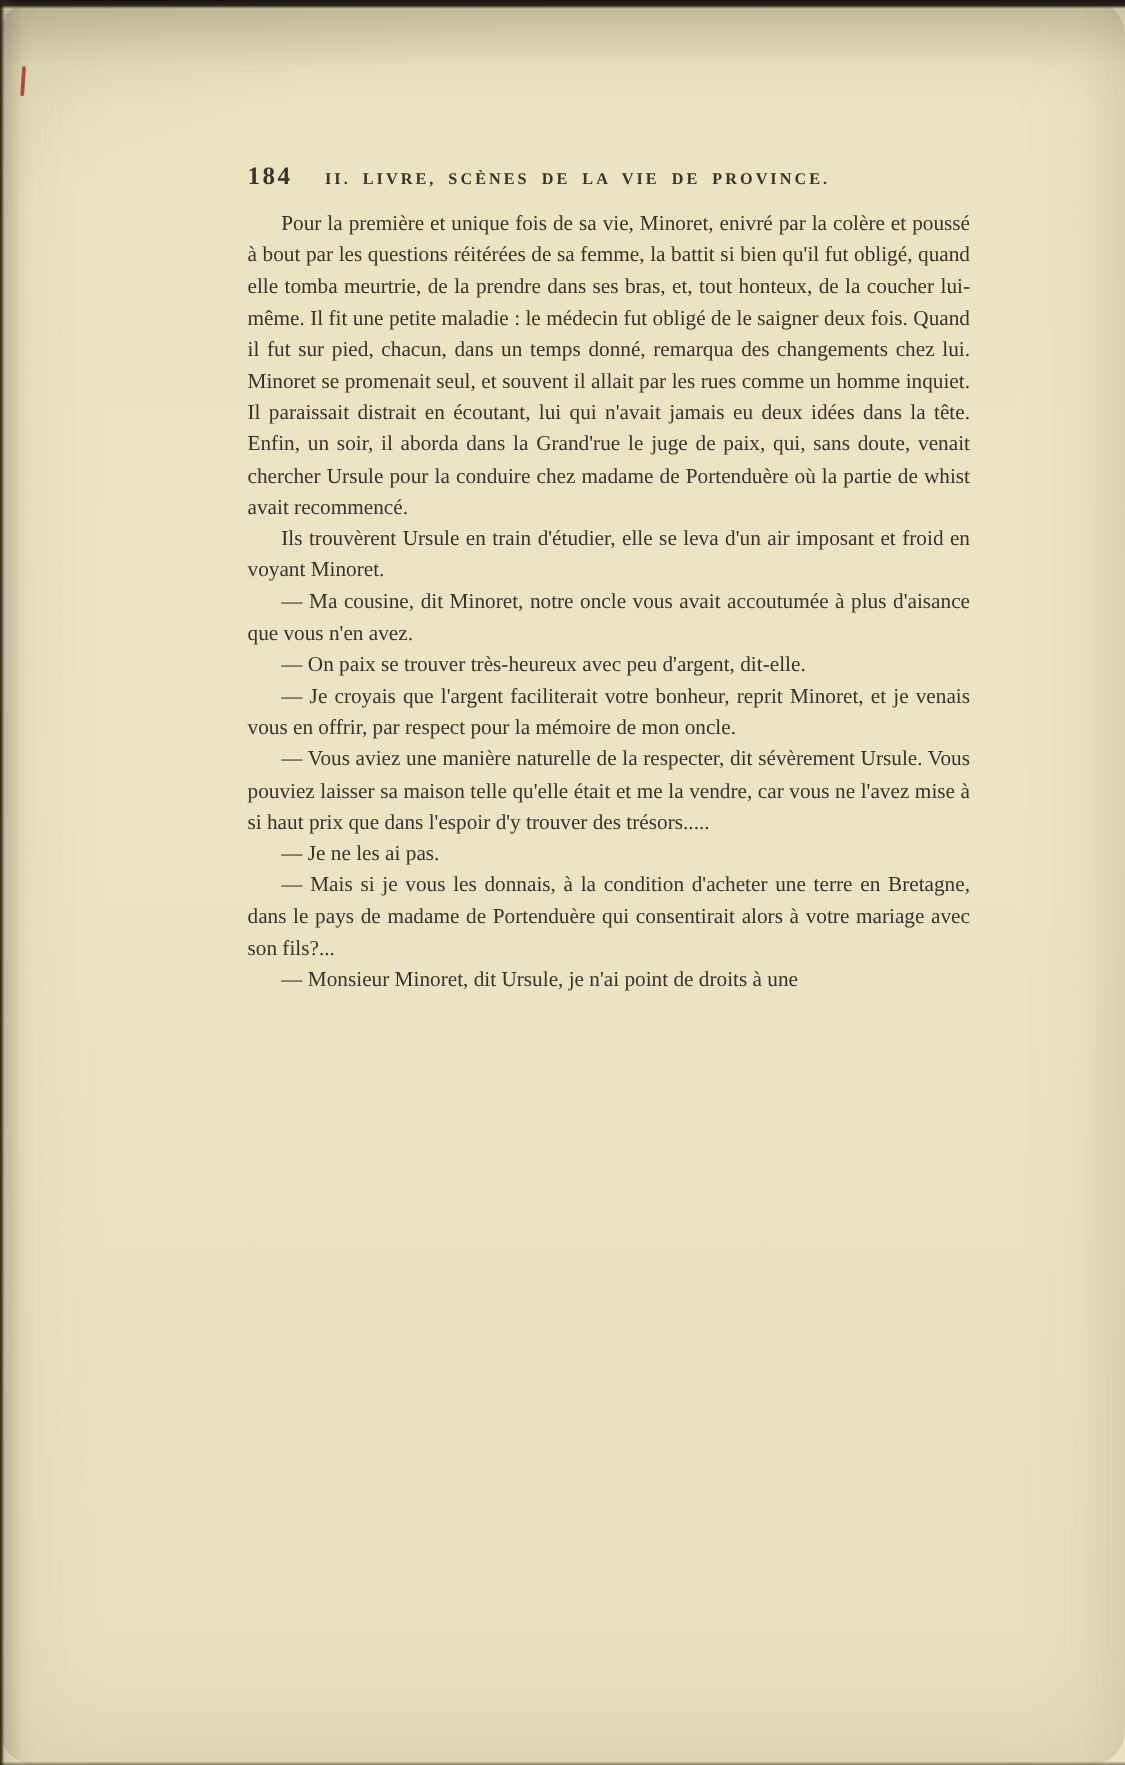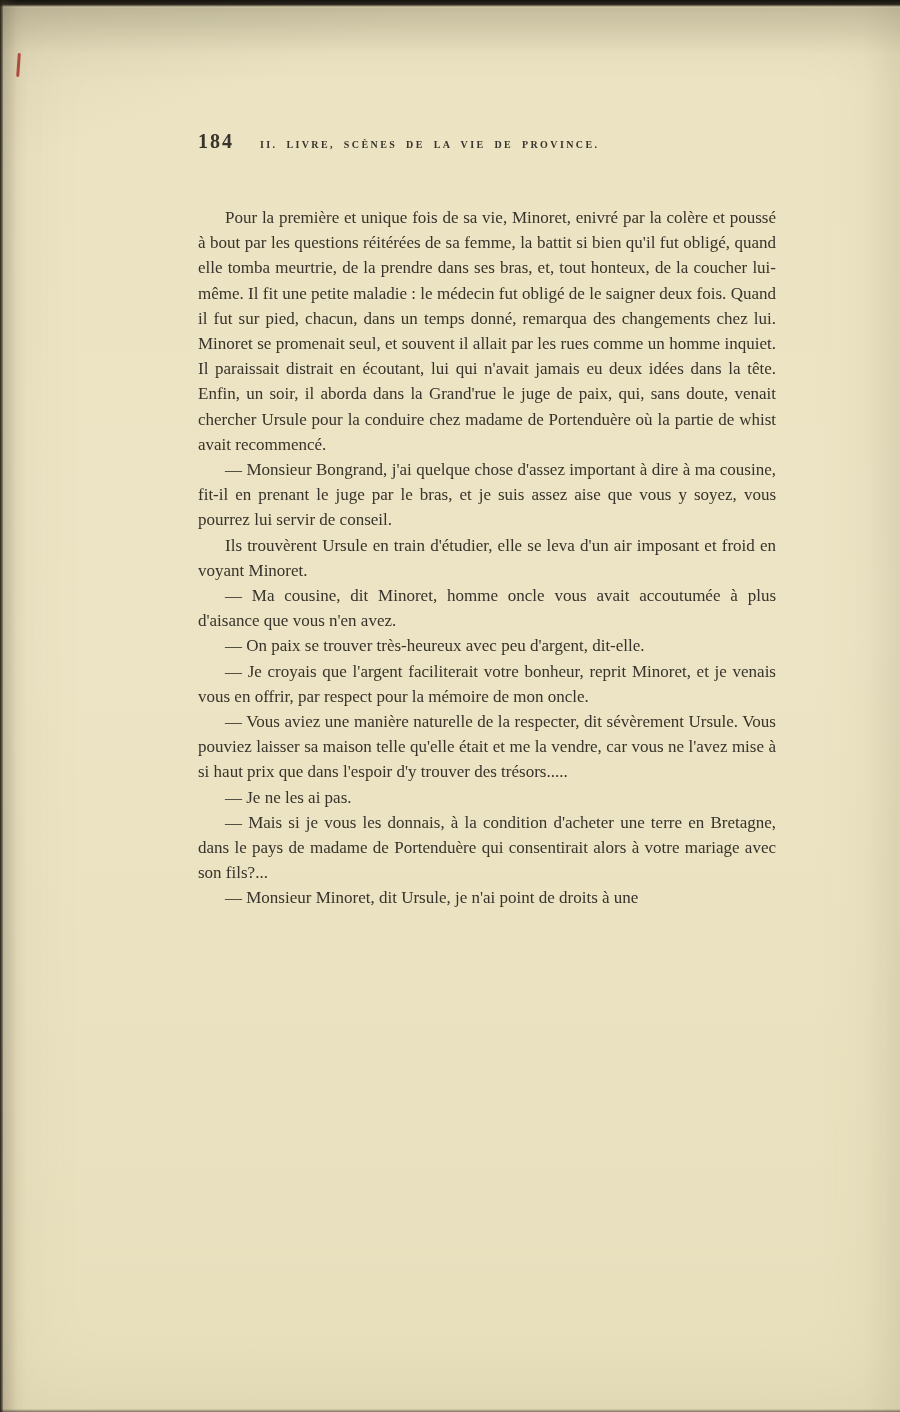--- a/index.html
+++ b/index.html
@@ -12,20 +12,21 @@
     color: var(--ink, #38332b);
   }
   .paper {
     position: absolute;
     inset: 0;
     background:
       linear-gradient(160deg, rgba(120,110,85,0.10) 0%, rgba(0,0,0,0) 10%),
       linear-gradient(90deg, rgba(90,80,60,0.12) 0%, rgba(0,0,0,0) 3%, rgba(0,0,0,0) 96%, rgba(120,110,90,0.08) 100%),
       linear-gradient(180deg, #e3dbb9 0%, #ebe3c2 6%, #ece4c4 45%, #e7dfbc 100%);
     box-shadow: inset 0 0 80px rgba(150,135,100,0.18);
+    border-radius: 28px;
   }
   .edge-top {
     position: absolute; top: 0; left: 0; right: 0; height: 8px;
     background: linear-gradient(180deg, #15120e 0%, #2a251d 55%, rgba(80,72,55,0.35) 80%, rgba(0,0,0,0) 100%);
   }
   .edge-top-fade {
     position: absolute; top: 8px; left: 0; right: 0; height: 46px;
     background: linear-gradient(180deg, rgba(105,98,80,0.22), rgba(0,0,0,0));
   }
   .edge-left {
@@ -57,35 +58,34 @@
     gap: 26px;
     white-space: nowrap;
   }
   .pagenum {
     font-size: 20px;
     font-weight: bold;
     letter-spacing: 2px;
     color: var(--ink, #38332b);
   }
   .runtitle {
-    font-size: 10px;
+    font-size: 13px;
     font-weight: bold;
     letter-spacing: 2.4px;
     word-spacing: 4px;
     color: var(--ink, #38332b);
   }
   .text-block {
     position: absolute;
     top: 166px;
     left: 198px;
     width: 578px;
     font-size: 17px;
     line-height: 25.2px;
     text-align: justify;
-    margin-top: 39px;
   }
   .para {
     margin: 0;
     text-indent: 27px;
   }
 </style>
 </head>
 <body>
 
 <div class="paper">
@@ -98,26 +98,25 @@
 
   <div class="header">
     <span class="pagenum">184</span>
     <span class="runtitle">II. LIVRE, SCÈNES DE LA VIE DE PROVINCE.</span>
   </div>
 
   <div class="text-block">
 
       <p class="para">Pour la première et unique fois de sa vie, Minoret, enivré par la colère et poussé à bout par les questions réitérées de sa femme, la battit si bien qu'il fut obligé, quand elle tomba meurtrie, de la prendre dans ses bras, et, tout honteux, de la coucher lui-même. Il fit une petite maladie : le médecin fut obligé de le saigner deux fois. Quand il fut sur pied, chacun, dans un temps donné, remarqua des changements chez lui. Minoret se promenait seul, et souvent il allait par les rues comme un homme inquiet. Il paraissait distrait en écoutant, lui qui n'avait jamais eu deux idées dans la tête. Enfin, un soir, il aborda dans la Grand'rue le juge de paix, qui, sans doute, venait chercher Ursule pour la conduire chez madame de Portenduère où la partie de whist avait recommencé.</p>
 
-      <p class="para">— Monsieur Bongrand, j'ai quelque chose d'assez important à dire à ma cousine, fit-il en prenant le juge par le bras, et je suis assez aise que vous y soyez, vous pourrez lui servir de conseil.</p>
 
       <p class="para">Ils trouvèrent Ursule en train d'étudier, elle se leva d'un air imposant et froid en voyant Minoret.</p>
 
 
-      <p class="para">— Ma cousine, dit Minoret, homme oncle vous avait accoutumée à plus d'aisance que vous n'en avez.</p>
+      <p class="para">— Ma cousine, dit Minoret, notre oncle vous avait accoutumée à plus d'aisance que vous n'en avez.</p>
 
       <p class="para">— On paix se trouver très-heureux avec peu d'argent, dit-elle.</p>
 
       <p class="para">— Je croyais que l'argent faciliterait votre bonheur, reprit Minoret, et je venais vous en offrir, par respect pour la mémoire de mon oncle.</p>
 
       <p class="para">— Vous aviez une manière naturelle de la respecter, dit sévèrement Ursule. Vous pouviez laisser sa maison telle qu'elle était et me la vendre, car vous ne l'avez mise à si haut prix que dans l'espoir d'y trouver des trésors.....</p>
 
 
       <p class="para">— Je ne les ai pas.</p>
 

